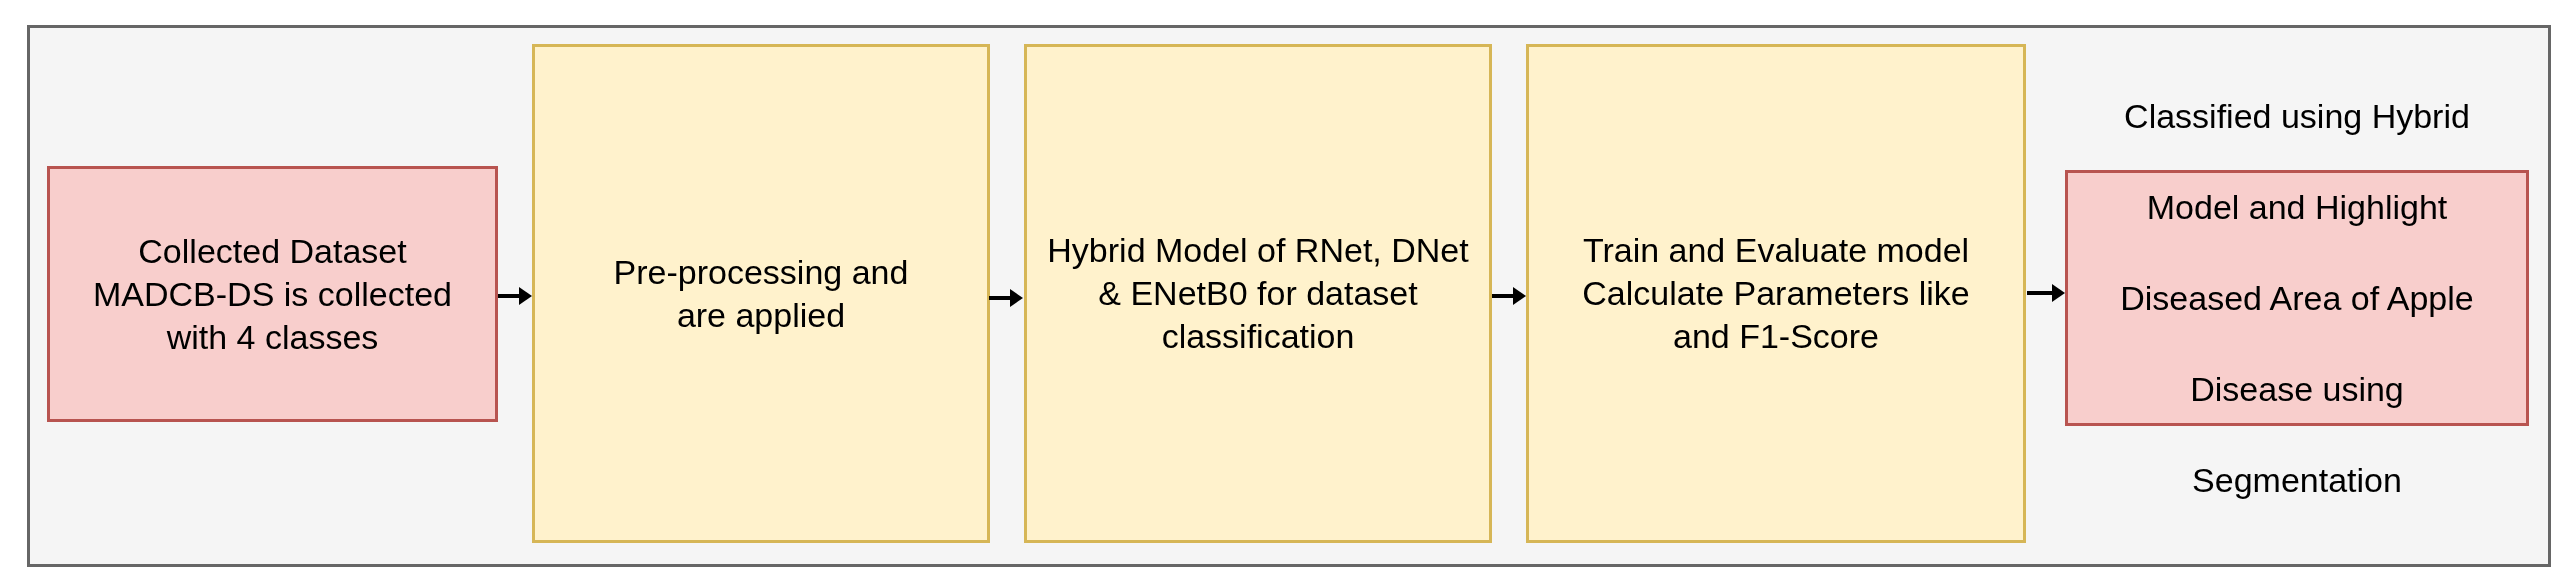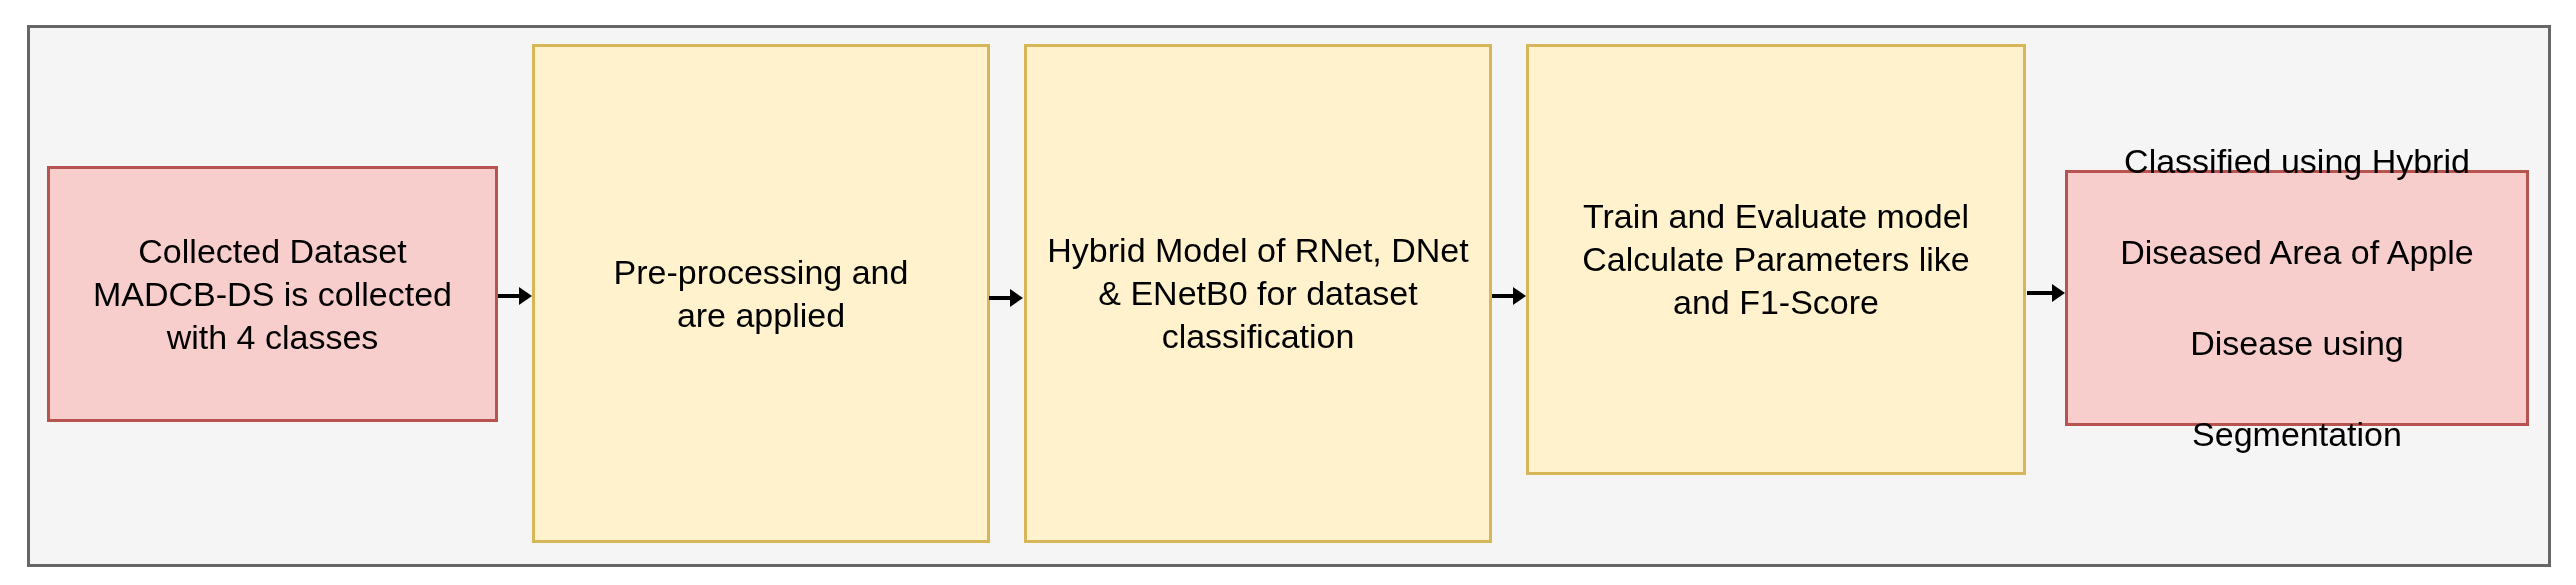--- a/index.html
+++ b/index.html
@@ -29,21 +29,21 @@
     align-items: center;
     text-align: center;
     font-size: 34px;
     line-height: 43px;
     color: #000000;
   }
   .node .line { display: block; white-space: nowrap; }
   #box-0 { left:   47px; top: 166px; width: 451px; height: 256px; text-align: center; }
   #box-1 { left:  532px; top:  44px; width: 458px; height: 499px; }
   #box-2 { left: 1024px; top:  44px; width: 468px; height: 499px; }
-  #box-3 { left: 1526px; top:  44px; width: 500px; height: 431px; }
+  #box-3 { left: 1526px; top:  44px; width: 500px; height: 499px; }
   #box-4 { left: 2065px; top: 170px; width: 464px; height: 256px; gap: 48px; }
   .arrow {
     position: absolute;
     height: 18.3px;
     display: flex;
     align-items: center;
   }
   .arrow .shaft {
     flex: 1 1 auto;
     height: 3.8px;
@@ -104,18 +104,19 @@
     <span class="line">and F1-Score</span>
   </div>
 
   <div id="arrow-3" class="arrow">
     <span class="shaft" style="background: rgb(0, 0, 0);"></span>
     <span class="head" style="border-left-color: rgb(0, 0, 0);"></span>
   </div>
 
   <div id="box-4" class="node" style="background: rgb(248, 206, 204); border-color: rgb(184, 84, 80); color: rgb(0, 0, 0);">
     <span class="line">Classified using Hybrid</span>
+    <span class="line">Model and Highlight</span>
     <span class="line">Diseased Area of Apple</span>
     <span class="line">Disease using</span>
     <span class="line">Segmentation</span>
   </div>
 </div>
 
 
 </body></html>

